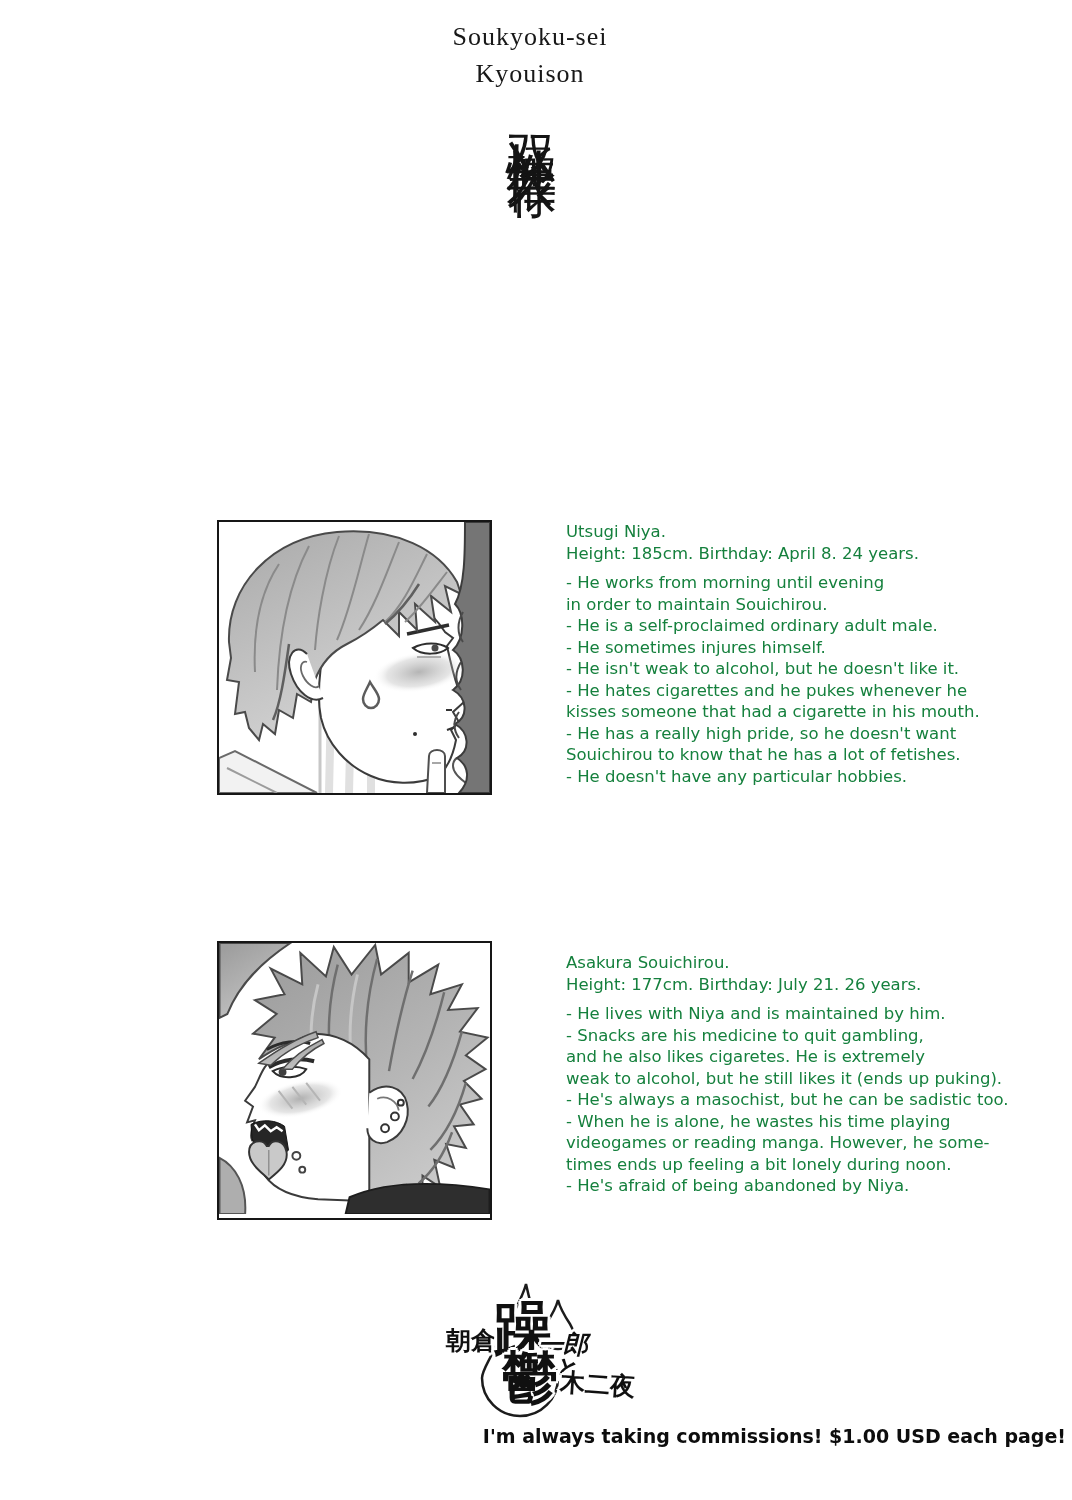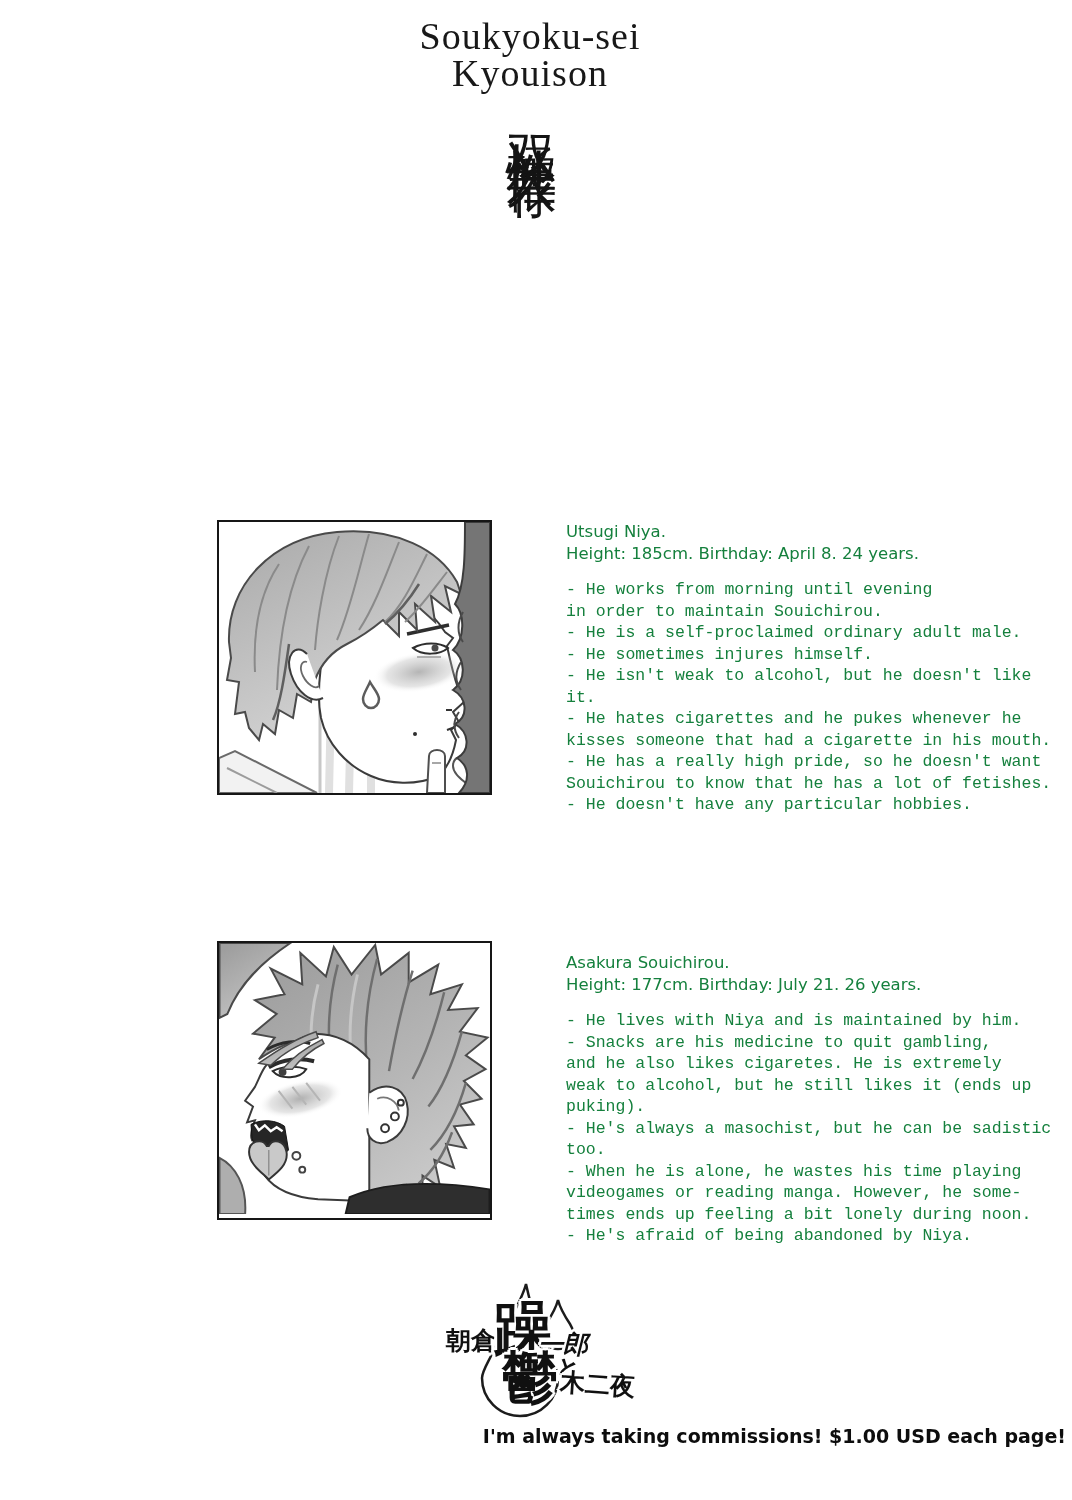--- a/index.html
+++ b/index.html
@@ -7,21 +7,21 @@
     position:relative; width:1072px; height:1500px;
     background:#ffffff; overflow:hidden;
     font-family:"DejaVu Sans", sans-serif; color:#1a1a1a;
   }
 
   
   .romaji-title {
     position:absolute; left:0; top:18px; width:1060px;
     text-align:center;
     font-family:"Liberation Serif", serif;
-    font-size:38px; line-height:37px; letter-spacing:1px;
+    font-size:26px; line-height:37px; letter-spacing:1px;
     color:#181818;
   }
   .jp-title {
     position:absolute; left:504px; top:96px; height:380px;
     writing-mode:vertical-rl; text-orientation:upright;
     font-size:50px; line-height:56px; letter-spacing:7px;
     color:#141414;
   }
 
   
@@ -33,21 +33,21 @@
   #portrait2 { left:217px; top:941px; height:275px; }
   .portrait svg { display:block; }
 
   
   .profile-text {
     position:absolute; left:566px; width:502px;
     font-size:16.5px; line-height:21.5px; color:#15803d;
   }
   #text1 { top:521px; }
   #text2 { top:952px; }
-  .profile-notes { white-space:pre-line; margin-top:15px;font-family:Liberation Mono, monospace; }
+  .profile-notes { white-space:pre-line; margin-top:8px; }
 
   
   .logo { position:absolute; left:438px; top:1266px; width:215px; height:158px; }
   .logo svg { position:absolute; left:0; top:0; }
   .logo-part {
     position:absolute; font-weight:bold; color:#101010;
     text-shadow:
       -2px -2px 0 #fff, 2px -2px 0 #fff, -2px 2px 0 #fff, 2px 2px 0 #fff,
       0 -2px 0 #fff, 0 2px 0 #fff, -2px 0 0 #fff, 2px 0 0 #fff,
       -3px 0 0 #fff, 3px 0 0 #fff, 0 3px 0 #fff, 0 -3px 0 #fff;

